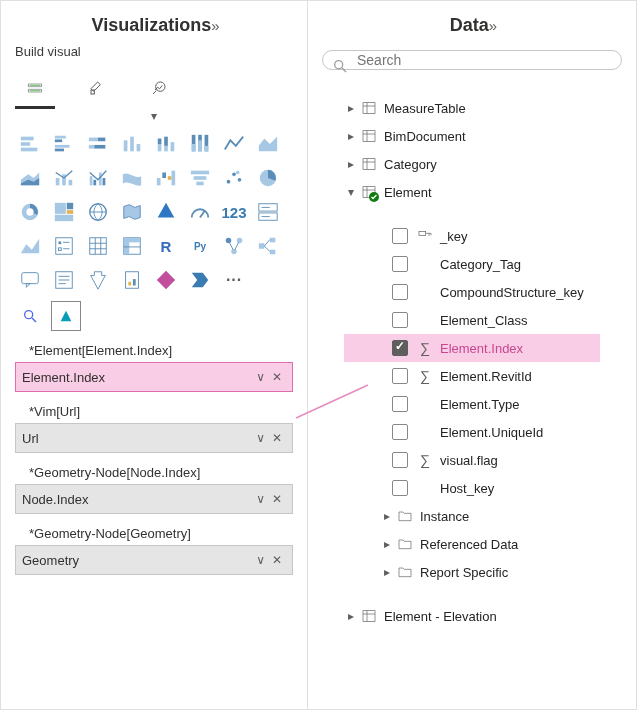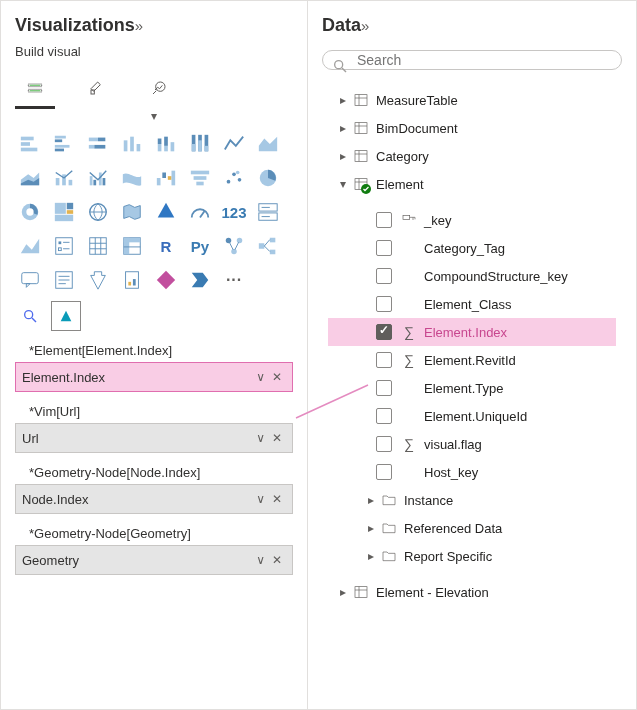--- a/index.html
+++ b/index.html
@@ -19,21 +19,21 @@
     border: 1px solid #e1dfdd;
     display: flex;
     flex-direction: column;
     overflow: hidden;
   }
   .pane-left { width: 308px; }
   .pane-right { width: 329px; border-left: none; }
   .pane-header {
     display: flex;
     align-items: center;
-    justify-content: flex-start;
+    justify-content: center;
     padding: 14px 14px 8px 14px;
   }
   .pane-header h2 {
     margin: 0;
     font-size: 18px;
     font-weight: 600;
     color: #323130;
   }
   .collapse-chev {
     font-size: 15px;
@@ -83,21 +83,21 @@
     border: 1px solid transparent;
     cursor: pointer;
     color: #3a7bb2;
   }
   .viz svg, .viz span.txt { width: 22px; height: 22px; }
   .viz .txt {
     font-size: 15px; font-weight: 700; color: #3a7bb2;
     display:flex; align-items:center; justify-content:center;
   }
   .viz.r .txt { color: #386cbb; }
-  .viz.py .txt { color: #3a7bb2; font-size:15px; }
+  .viz.py .txt { color: #3a7bb2; font-size:10px; }
   .viz-row-tools {
     display:flex; gap:6px; padding:0 14px 4px 14px; align-items:center;
   }
   .search-icon-btn, .custom-viz {
     width: 30px; height: 30px; display:flex; align-items:center; justify-content:center;
     cursor:pointer; color:#4f6bed;
   }
   .custom-viz { border:1px solid #8a8886; color:#0a7dad; }
   
   .well-label {
@@ -132,21 +132,21 @@
     border: 1px solid #c8c6c4;
     border-radius: 16px;
     padding: 0 12px 0 34px;
     font-size: 14px;
     color: #605e5c;
   }
   .search-wrap .s-ic {
     position: absolute; left: 10px; top: 8px; color: #a19f9d;
   }
   .tree { padding: 0 4px 8px 4px; overflow-y:auto; }
-  .tree ul { list-style: none; margin: 8px; padding: 0; }
+  .tree ul { list-style: none; margin: 16px; padding: 0; }
   .node {
     display: flex; align-items: center;
     height: 28px; padding-right: 8px;
     cursor: pointer;
   }
   .node.hl { background: #f9cde5; }
   .twist {
     width: 18px; text-align: center; color: #605e5c; font-size: 12px;
   }
   .twist.open::before { content: "\25BE"; } 

